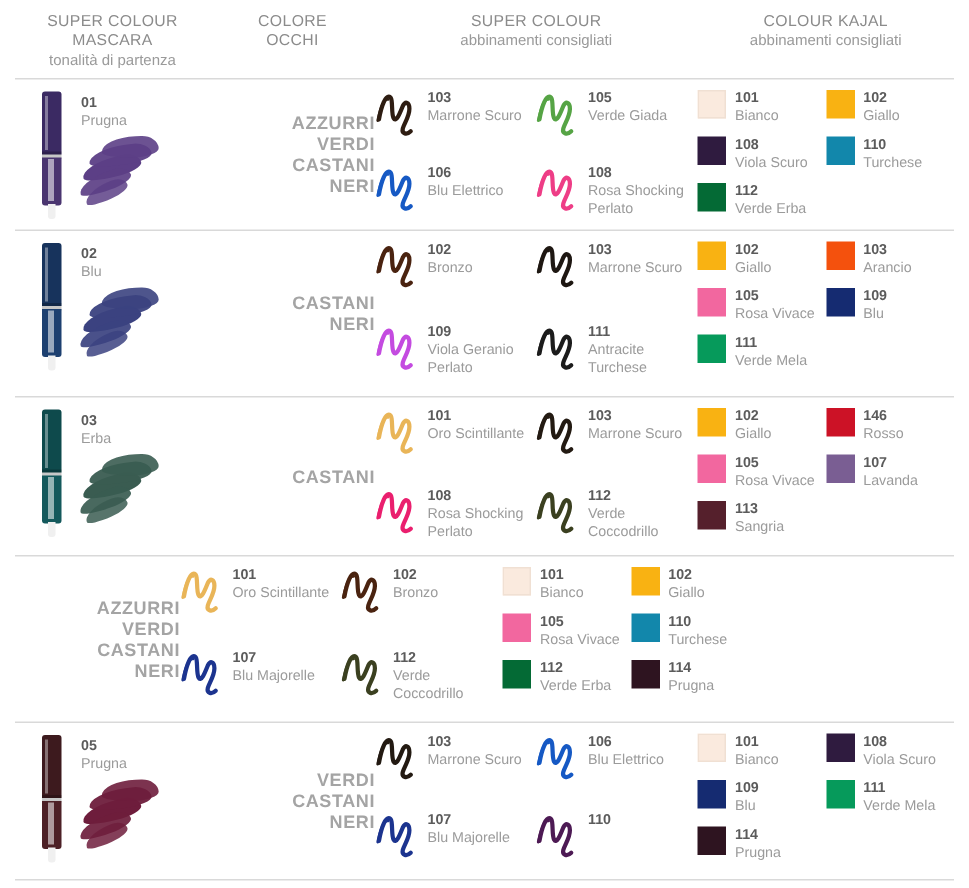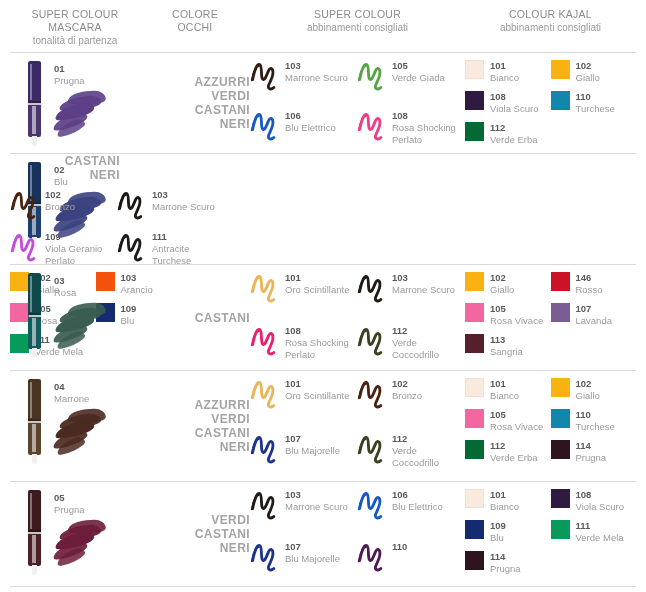--- a/index.html
+++ b/index.html
@@ -58,21 +58,21 @@
 
   
   .row {
     display: flex;
     width: 626px;
     margin: 0 10px;
     box-sizing: border-box;
     position: relative;
   }
   .r1 { height: 100px; }
-  .r2 { height: 110px; flex-direction: column; }
+  .r2 { height: 110px; }
   .r3 { height: 105px; }
   .r4 { height: 110px; }
   .r5 { height: 104px; }
 
   
   .cell-mascara {
     width: 130px;
     position: relative;
   }
   .tube {
@@ -471,21 +471,21 @@
       <div class="row r3">
         <div class="cell-mascara">
           <div class="tube">
             <div class="cap" style="background: rgb(14, 74, 76);"></div>
             <div class="band"></div>
             <div class="barrel" style="background: rgb(20, 89, 92);"></div>
             <div class="tip"></div>
           </div>
           <div class="swatch-name">
             <span class="code">03</span>
-            <span class="nm">Rosa</span>
+            <span class="nm">Erba</span>
           </div>
           <div class="smear">
             <i style="left: 2px; top: 14px; width: 40px; height: 13px; background: rgb(58, 92, 81); opacity: 1; transform: rotate(-14deg);"></i>
             <i style="left: 6px; top: 6px; width: 42px; height: 13px; background: rgb(58, 92, 81); opacity: 0.95; transform: rotate(-8deg);"></i>
             <i style="left: 14px; top: 0px; width: 38px; height: 14px; background: rgb(58, 92, 81); opacity: 0.9; transform: rotate(-2deg);"></i>
             <i style="left: 0px; top: 24px; width: 36px; height: 12px; background: rgb(58, 92, 81); opacity: 0.92; transform: rotate(-20deg);"></i>
             <i style="left: 4px; top: 31px; width: 30px; height: 11px; background: rgb(58, 92, 81); opacity: 0.85; transform: rotate(-24deg);"></i>
           </div>
         </div>
         <div class="cell-occhi">
@@ -566,39 +566,20 @@
             <div class="chip" style="background: rgb(85, 32, 44);"></div>
             <div class="lbl">
               <span class="code">113</span>
               <span class="nm">Sangria</span>
             </div>
           </div>
         </div>
       </div>
       <div class="rule"></div>
       <div class="row r4">
-        <div class="cell-mascara">
-          <div class="tube">
-            <div class="cap" style="background: rgb(74, 53, 35);"></div>
-            <div class="band"></div>
-            <div class="barrel" style="background: rgb(92, 67, 44);"></div>
-            <div class="tip"></div>
-          </div>
-          <div class="swatch-name">
-            <span class="code">04</span>
-            <span class="nm">Marrone</span>
-          </div>
-          <div class="smear">
-            <i style="left: 2px; top: 14px; width: 40px; height: 13px; background: rgb(75, 42, 33); opacity: 1; transform: rotate(-14deg);"></i>
-            <i style="left: 6px; top: 6px; width: 42px; height: 13px; background: rgb(75, 42, 33); opacity: 0.95; transform: rotate(-8deg);"></i>
-            <i style="left: 14px; top: 0px; width: 38px; height: 14px; background: rgb(75, 42, 33); opacity: 0.9; transform: rotate(-2deg);"></i>
-            <i style="left: 0px; top: 24px; width: 36px; height: 12px; background: rgb(75, 42, 33); opacity: 0.92; transform: rotate(-20deg);"></i>
-            <i style="left: 4px; top: 31px; width: 30px; height: 11px; background: rgb(75, 42, 33); opacity: 0.85; transform: rotate(-24deg);"></i>
-          </div>
-        </div>
         <div class="cell-occhi">
           <div>AZZURRI</div>
           <div>VERDI</div>
           <div>CASTANI</div>
           <div>NERI</div>
         </div>
         <div class="cell-liner">
           <div class="liner-item">
             <svg viewBox="0 0 34 38" class="squig">
               <path d="M3 23 C5 12 8 5 11 6 C14 7 12 18 14 22 C16 26 19 18 21 13 C23 9 26 10 26 15 C26 21 22 26 21 30 C20 34 24 35 27 32" fill="none" stroke="#e9b558" stroke-width="3.2" stroke-linecap="round" stroke-linejoin="round"></path>

